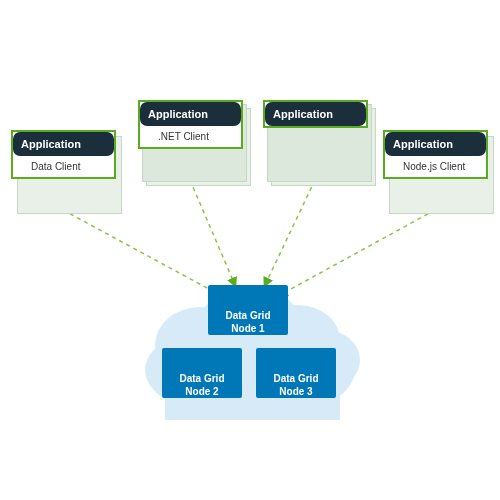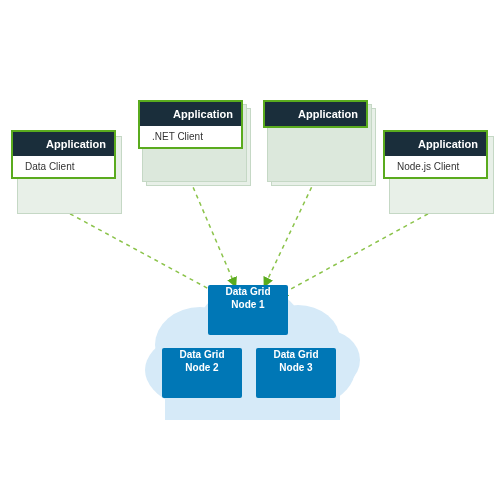--- a/index.html
+++ b/index.html
@@ -39,40 +39,41 @@
       border: 2px solid #5aab1e;
       display: flex;
       flex-direction: column;
     }
     .client-card-header {
       background: #1a2e3b;
       color: #fff;
       font-size: 11px;
       font-weight: bold;
       padding: 6px 8px;
-      text-align: right;
+      text-align: left;
+      border-radius: 7px;
     }
     .client-card-body {
       background: #fff;
       color: #333;
       font-size: 10px;
-      padding: 5px 12px;
+      padding: 5px 18px;
       text-align: left;
     }
 
     
     .grid-node {
       position: absolute;
       background: #0077b6;
       color: #fff;
       font-size: 10px;
       font-weight: bold;
       text-align: center;
       display: flex;
-      align-items: flex-start;
+      align-items: flex-end;
       justify-content: center;
       border-radius: 2px;
       line-height: 1.3;
     }
   </style>
 </head>
 <body>
 
 <div id="diagram">
   <svg class="arrows">

